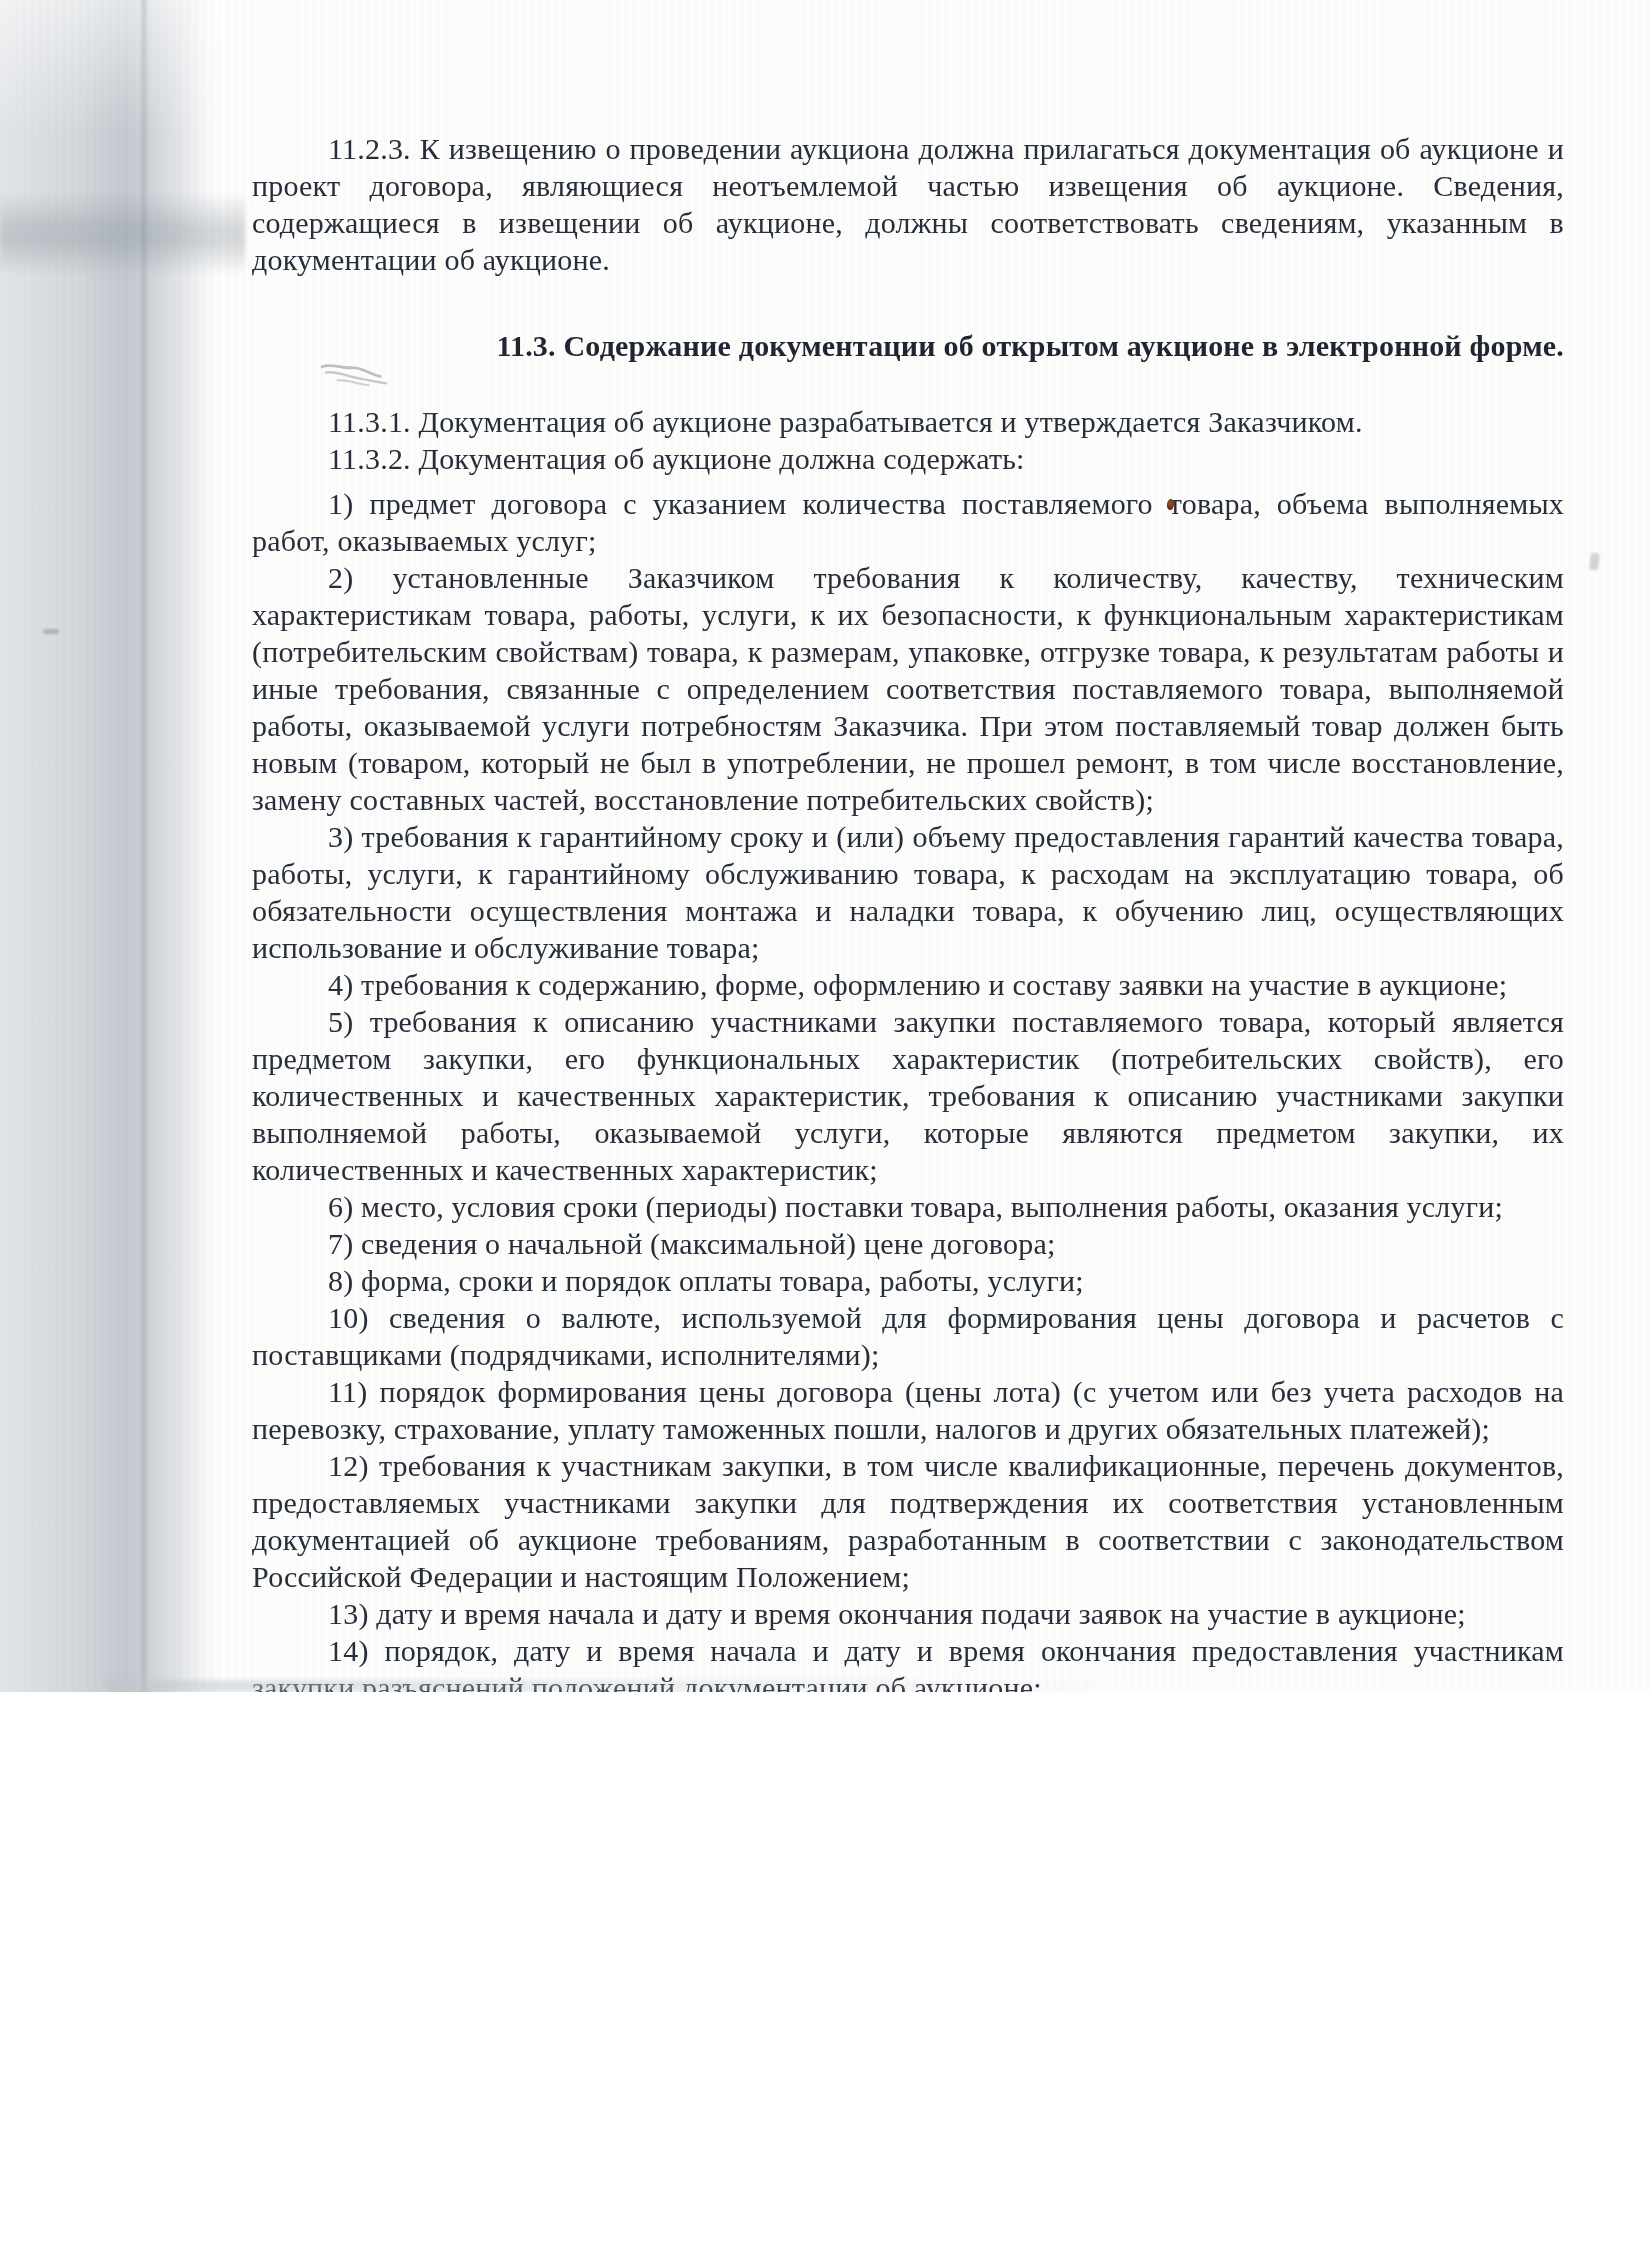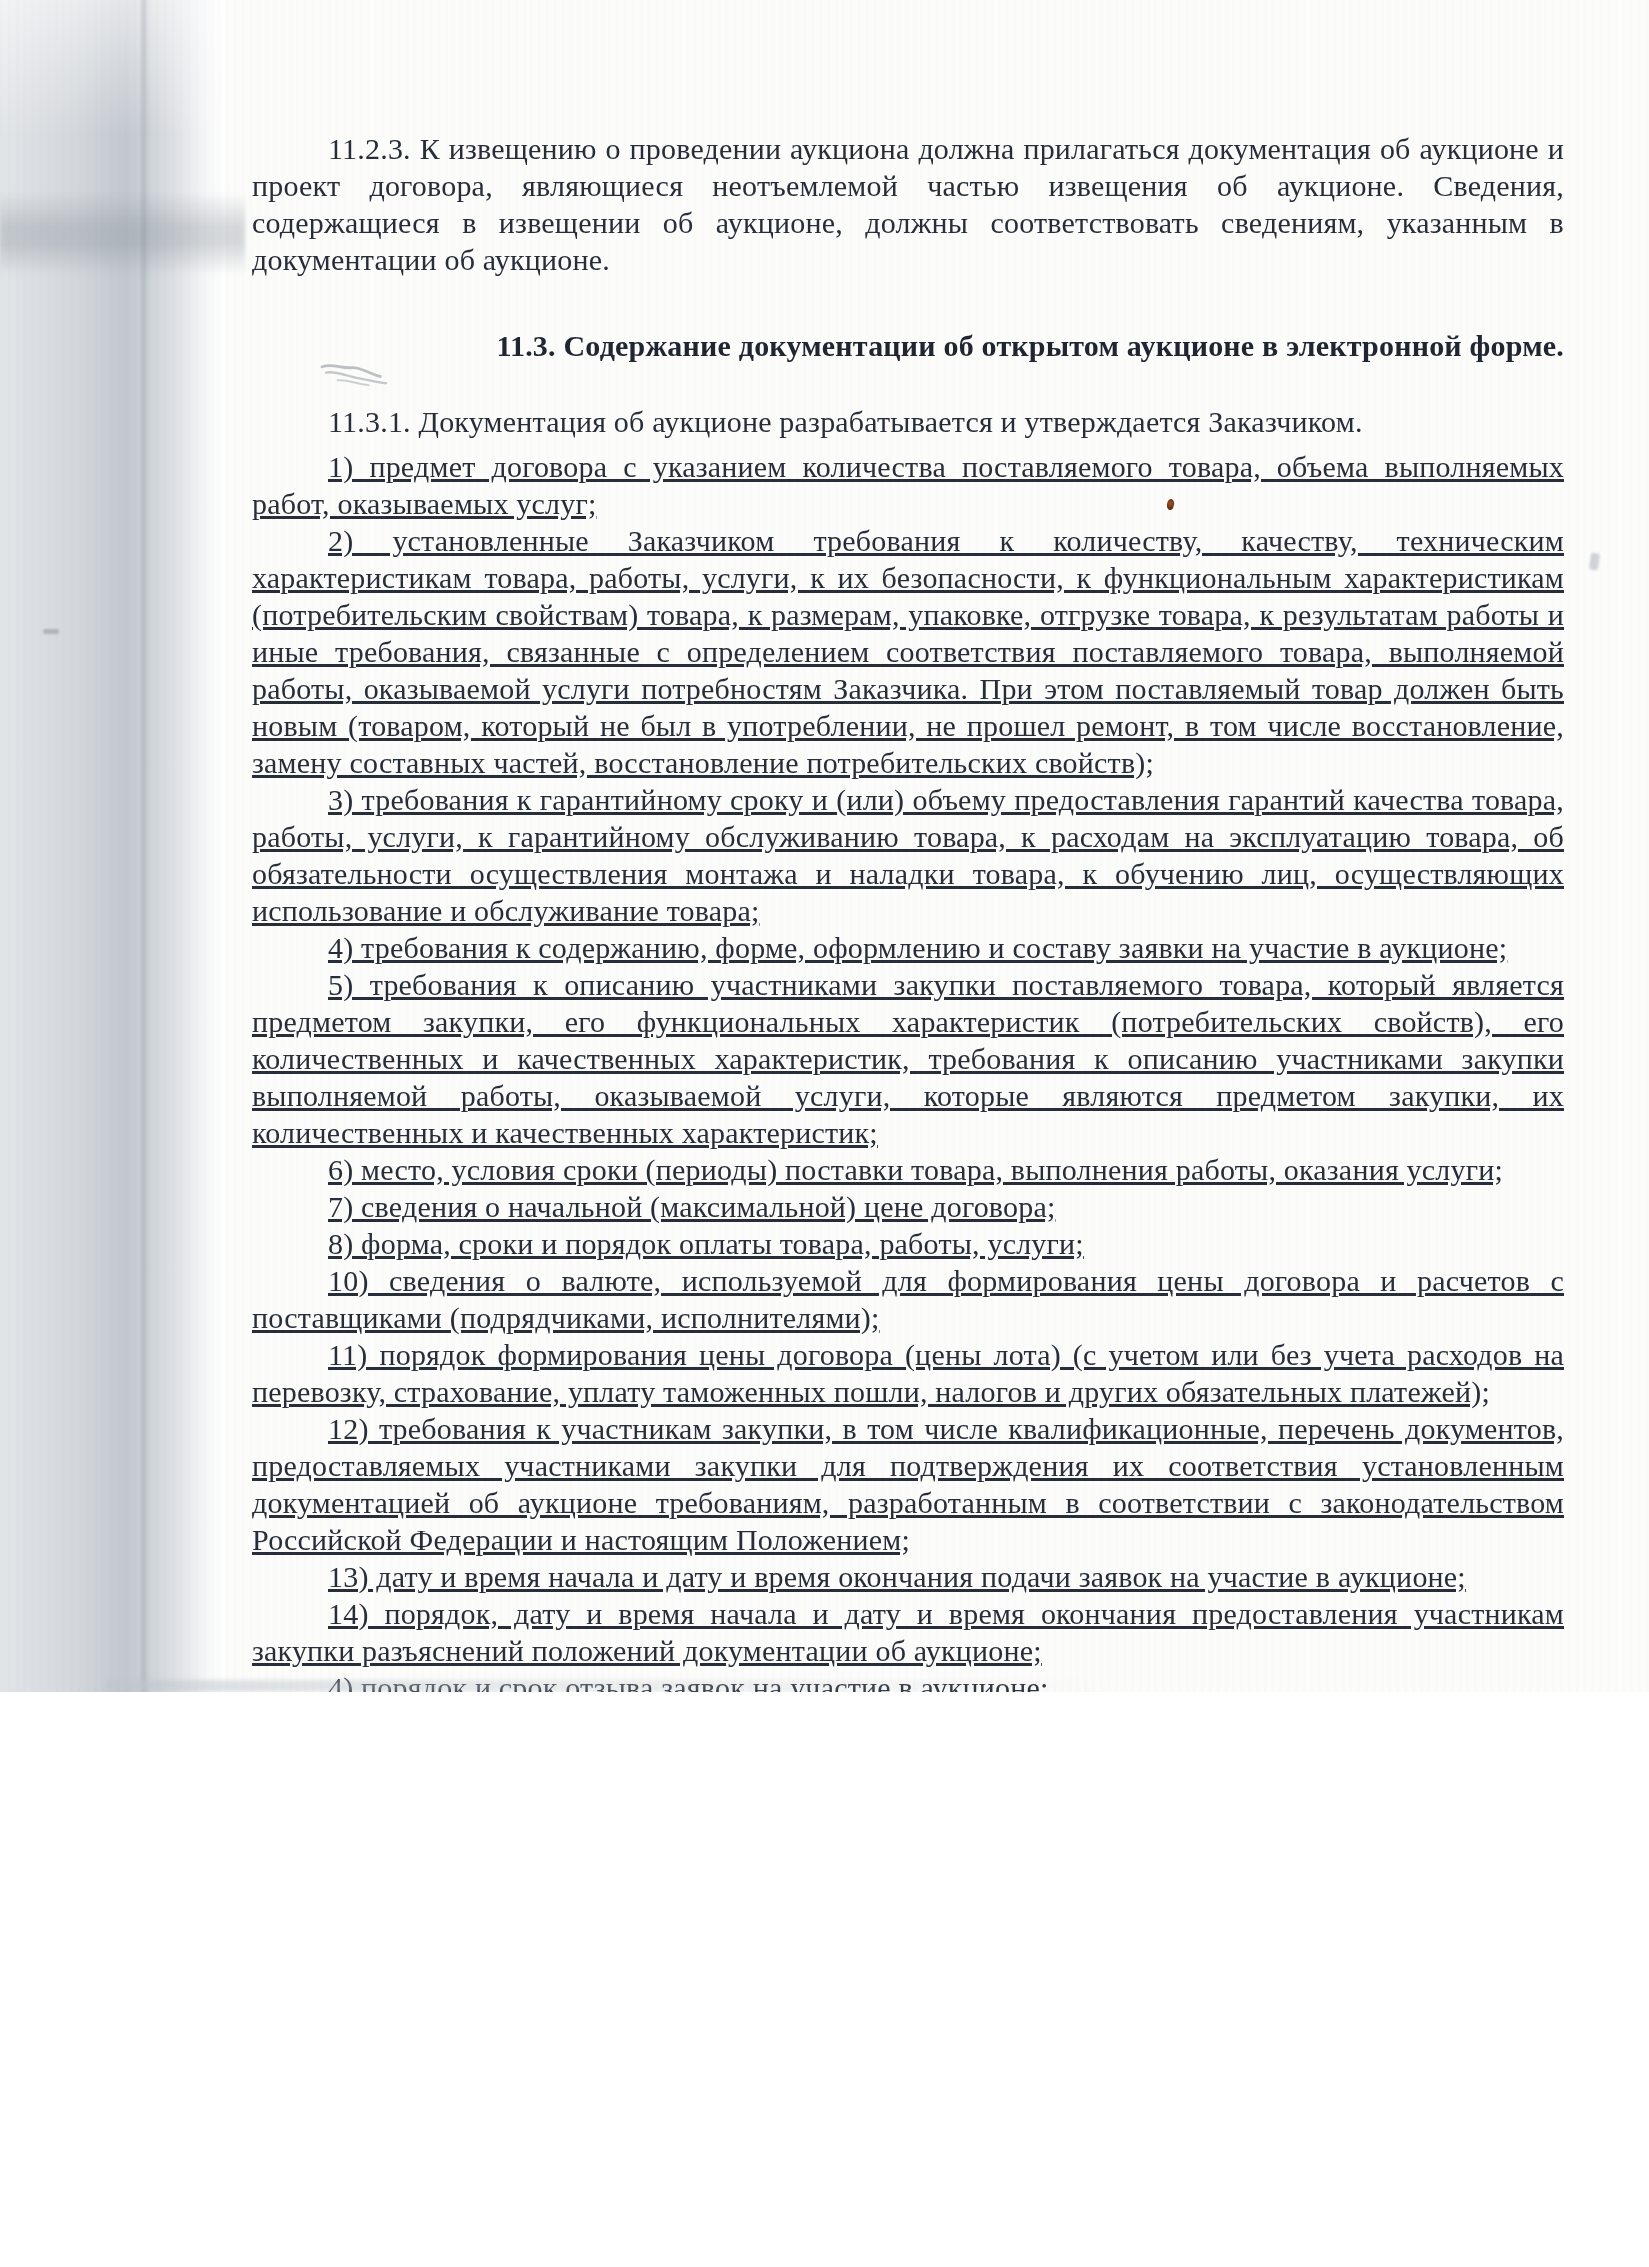--- a/index.html
+++ b/index.html
@@ -78,21 +78,21 @@
   .para-1123 { margin-bottom: 49px !important; }
   .heading {
     margin: 0 0 39px 0;
     font-size: 30px;
     line-height: 37px;
     font-weight: bold;
     color: #1f2631;
     text-indent: 76px;
     text-align: right;
   }
-  .items { margin-top: 7.8px; text-decoration: underline; }
+  .items { margin-top: 7.8px; }
   
   .smudge {
     position: absolute;
     left: 318px; top: 359px;
     width: 76px; height: 31px;
     opacity: 0.55;
     filter: blur(0.6px);
   }
   .speck {
     position: absolute;
@@ -139,20 +139,21 @@
   <div class="left-shadow-line"></div>
   <div class="left-shadow-band"></div>
   <div class="scan-texture"></div>
 
   <div class="content">
     <p class="para-1123">11.2.3. К извещению о проведении аукциона должна прилагаться документация об аукционе и проект договора, являющиеся неотъемлемой частью извещения об аукционе. Сведения, содержащиеся в извещении об аукционе, должны соответствовать сведениям, указанным в документации об аукционе.</p>
 
     <h2 class="heading">11.3. Содержание документации об открытом аукционе в электронной форме.</h2>
 
     <p>11.3.1. Документация об аукционе разрабатывается и утверждается Заказчиком.</p>
+    <p>11.3.2. Документация об аукционе должна содержать:</p>
 
     <div class="items">
       <p>1) предмет договора с указанием количества поставляемого товара, объема выполняемых работ, оказываемых услуг;</p>
       <p>2) установленные Заказчиком требования к количеству, качеству, техническим характеристикам товара, работы, услуги, к их безопасности, к функциональным характеристикам (потребительским свойствам) товара, к размерам, упаковке, отгрузке товара, к результатам работы и иные требования, связанные с определением соответствия поставляемого товара, выполняемой работы, оказываемой услуги потребностям Заказчика. При этом поставляемый товар должен быть новым (товаром, который не был в употреблении, не прошел ремонт, в том числе восстановление, замену составных частей, восстановление потребительских свойств);</p>
       <p>3) требования к гарантийному сроку и (или) объему предоставления гарантий качества товара, работы, услуги, к гарантийному обслуживанию товара, к расходам на эксплуатацию товара, об обязательности осуществления монтажа и наладки товара, к обучению лиц, осуществляющих использование и обслуживание товара;</p>
       <p>4) требования к содержанию, форме, оформлению и составу заявки на участие в аукционе;</p>
       <p>5) требования к описанию участниками закупки поставляемого товара, который является предметом закупки, его функциональных характеристик (потребительских свойств), его количественных и качественных характеристик, требования к описанию участниками закупки выполняемой работы, оказываемой услуги, которые являются предметом закупки, их количественных и качественных характеристик;</p>
       <p>6) место, условия  сроки (периоды) поставки товара, выполнения работы, оказания услуги;</p>
       <p>7) сведения о начальной (максимальной) цене договора;</p>
       <p>8) форма, сроки и порядок оплаты товара, работы, услуги;</p>

